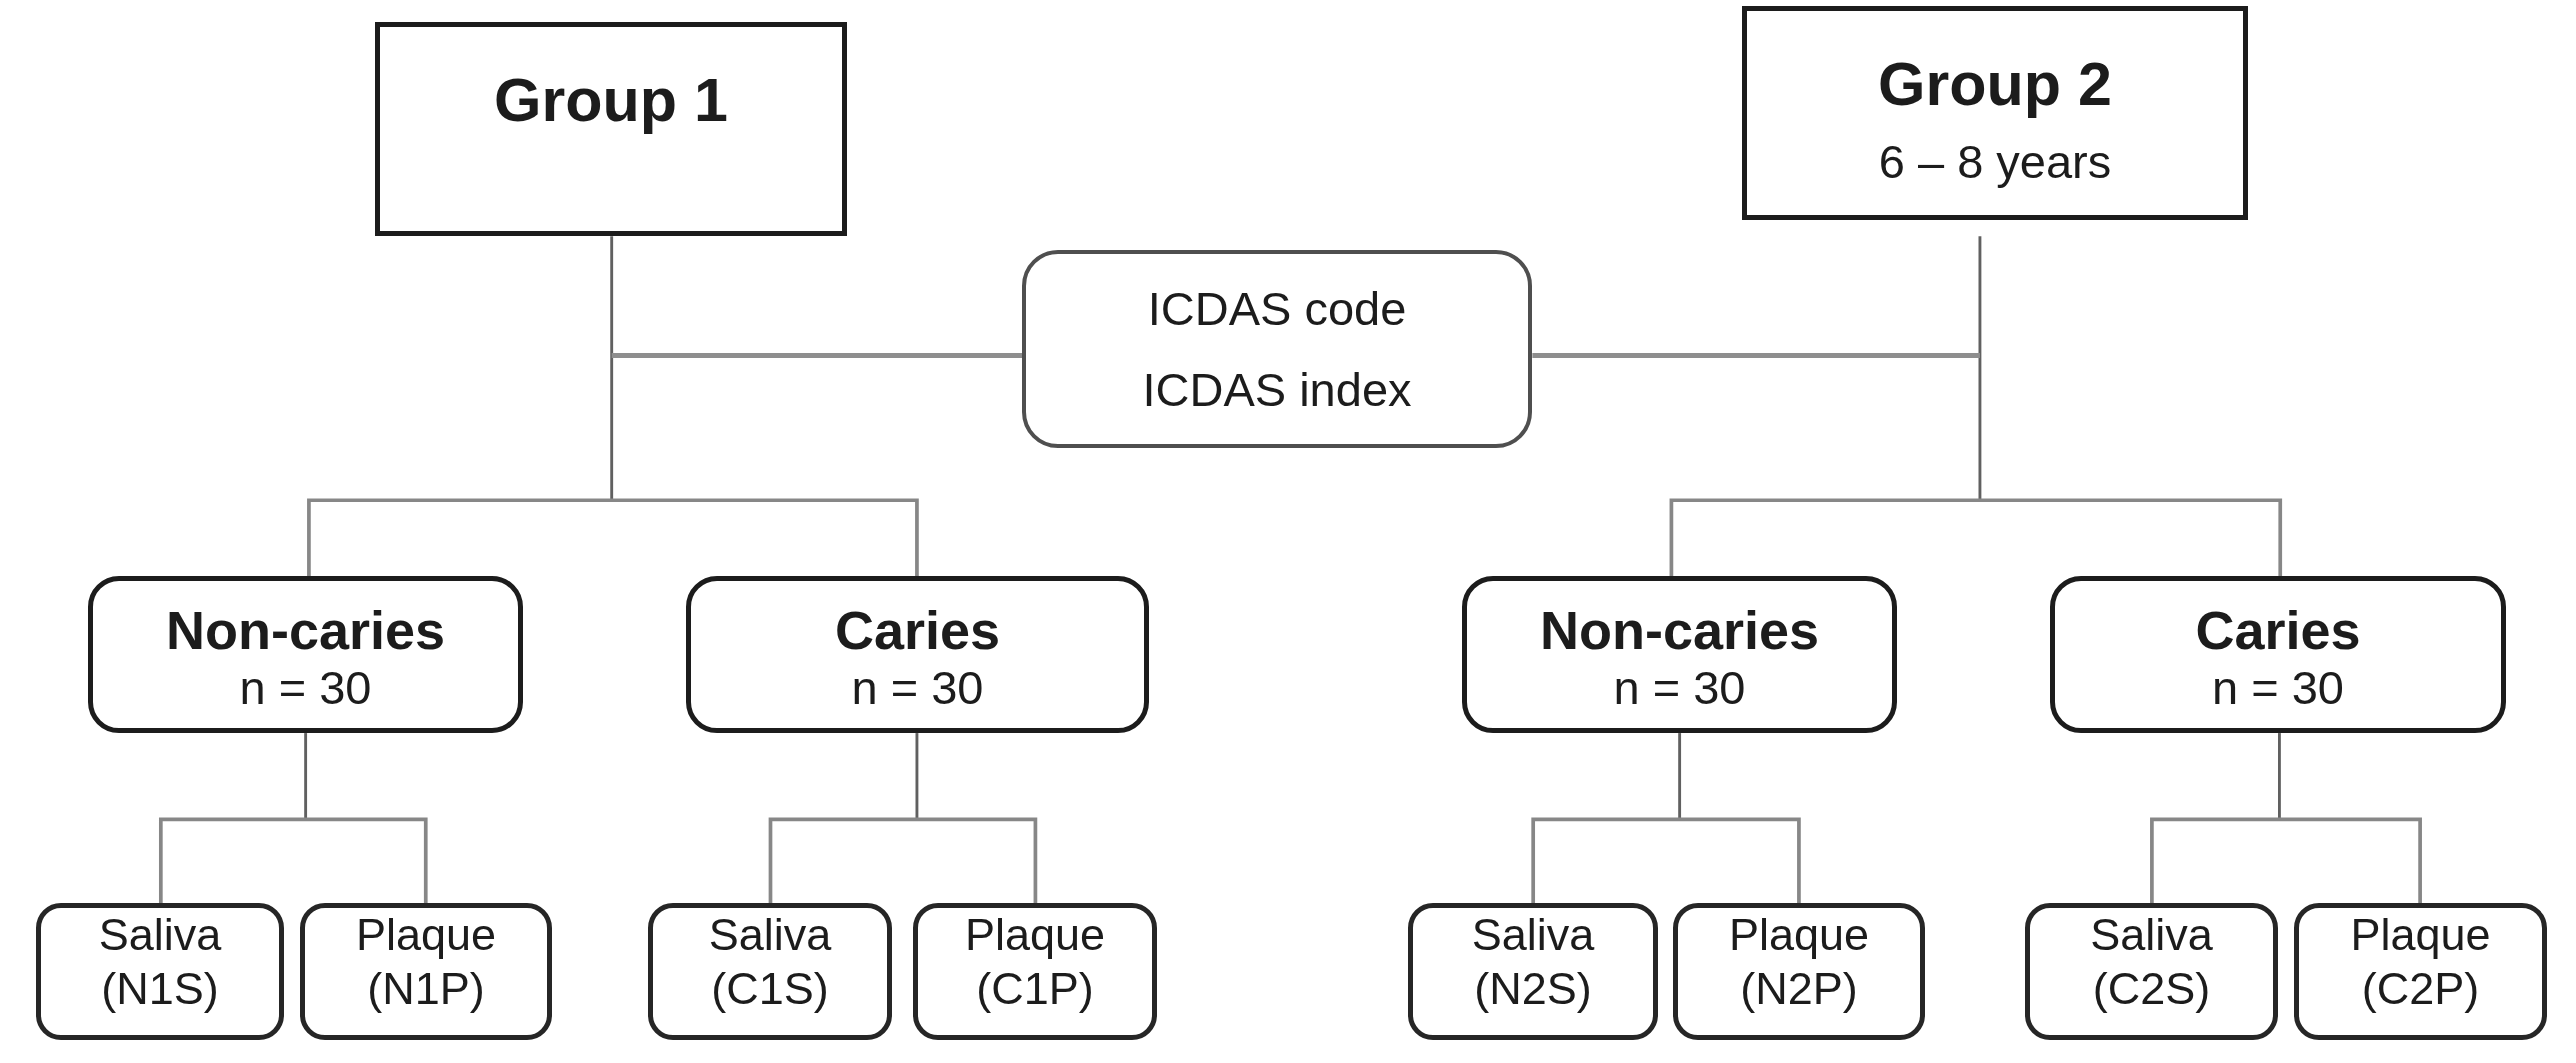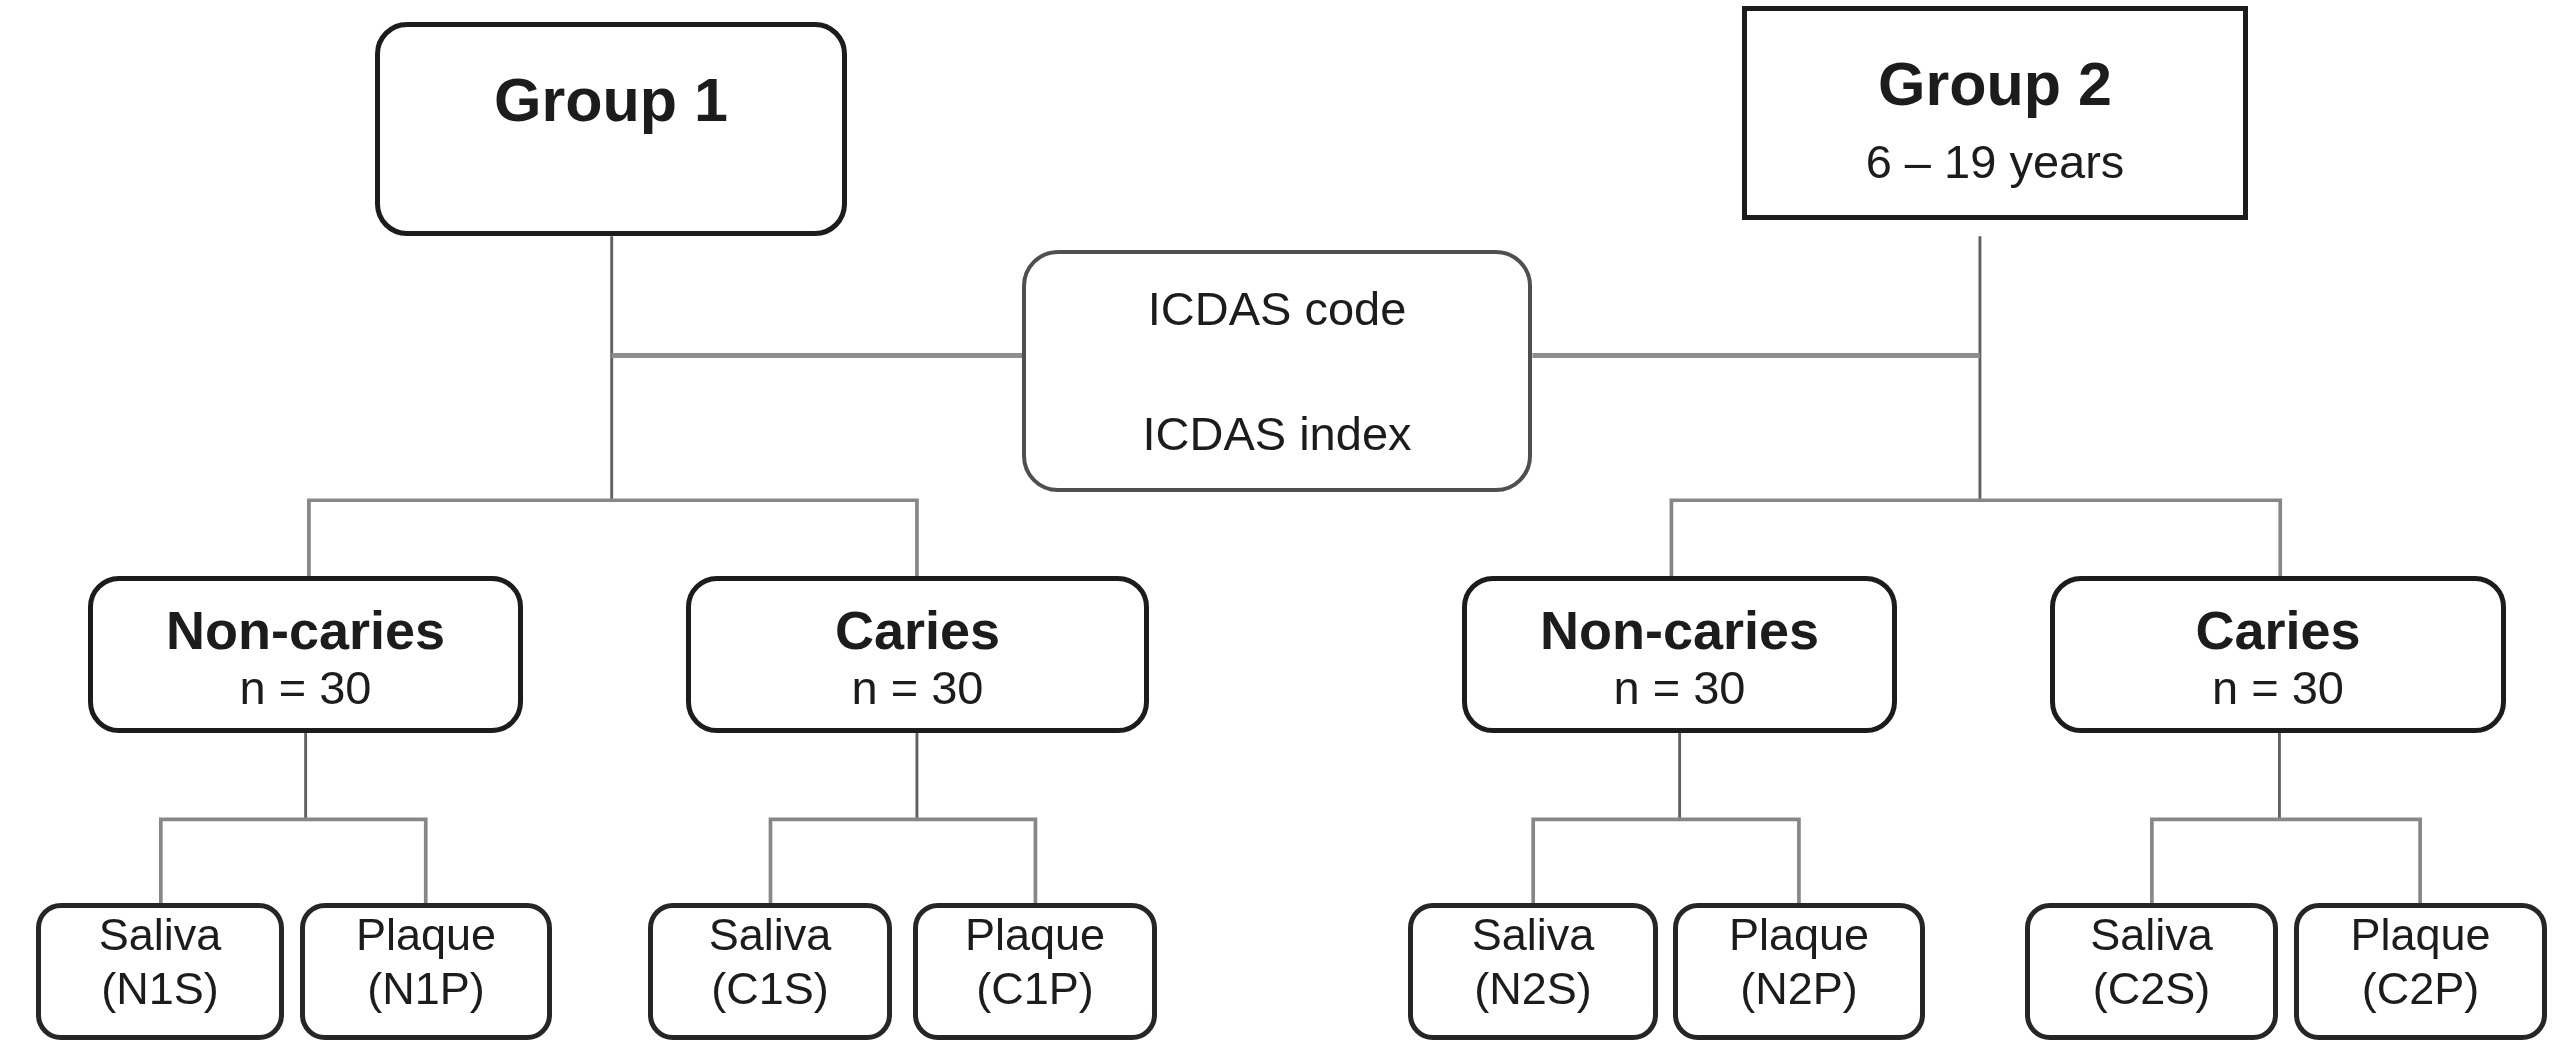--- a/index.html
+++ b/index.html
@@ -68,29 +68,29 @@
     <path class="ln-thin" d="M371 891 V996"></path>
     <path class="ln-mid" d="M195 1099 V996 H517 V1099"></path>
     <path class="ln-thin" d="M1114 891 V996"></path>
     <path class="ln-mid" d="M936 1099 V996 H1258 V1099"></path>
     <path class="ln-thin" d="M2041 891 V996"></path>
     <path class="ln-mid" d="M1863 1099 V996 H2186 V1099"></path>
     <path class="ln-thin" d="M2770 891 V996"></path>
     <path class="ln-mid" d="M2615 1099 V996 H2941 V1099"></path>
   </svg>
 
-  <div class="node rect" style="left:375px;top:22px;width:472px;height:214px;border-radius:32px;">
+  <div class="node rect" style="left:375px;top:22px;width:472px;height:214px;">
     <div class="title">Group 1</div>
   </div>
   <div class="node rect" style="left:1742px;top:6px;width:506px;height:214px;">
     <div class="title">Group 2</div>
-    <div class="subtitle">6 – 19 years</div>
+    <div class="subtitle">6 – 8 years</div>
   </div>
 
-  <div class="node assessment" style="left:1022px;top:250px;width:510px;height:242px;">
+  <div class="node assessment" style="left:1022px;top:250px;width:510px;height:198px;">
     <div class="aline">ICDAS code</div>
     <div class="aline">ICDAS index</div>
   </div>
 
   <div class="node rect small" style="left:88px;top:576px;width:435px;height:157px;">
     <div class="title">Non-caries</div>
     <div class="subtitle">n = 30</div>
   </div>
   <div class="node rect small" style="left:686px;top:576px;width:463px;height:157px;">
     <div class="title">Caries</div>

